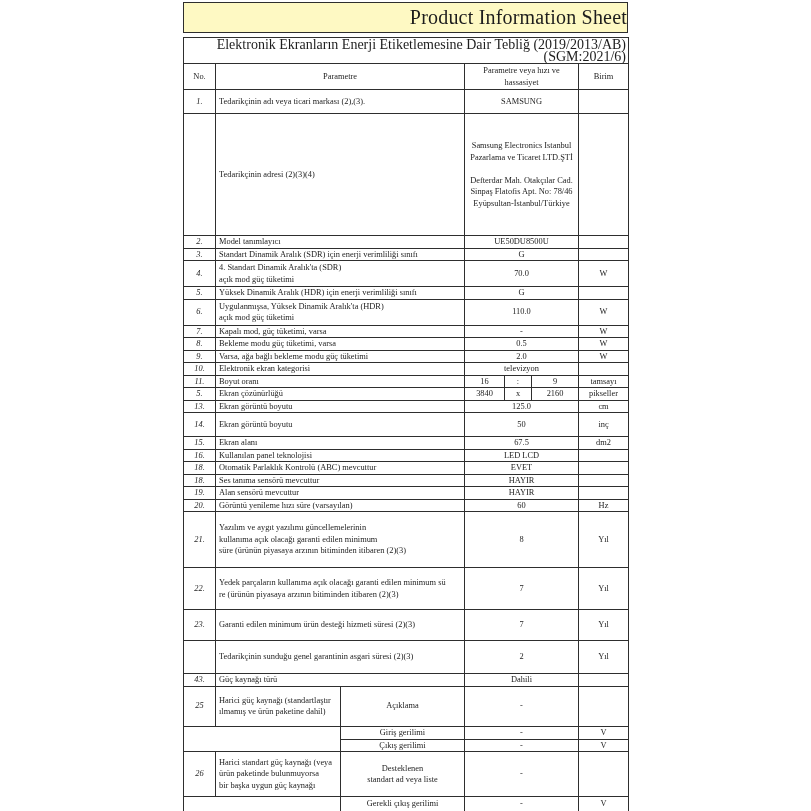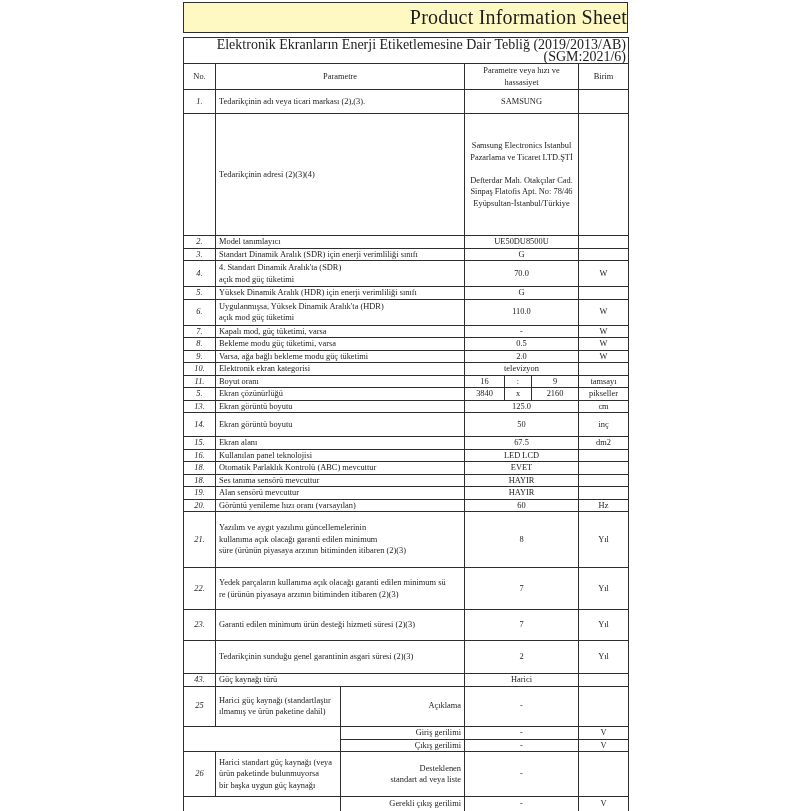--- a/index.html
+++ b/index.html
@@ -14,21 +14,21 @@
   }
   table.pis{border-collapse:collapse;table-layout:fixed;width:445px;}
   table.pis td{
     border:1px solid #2e2e2e;font-size:8.4px;line-height:11.5px;
     padding:0 3px;overflow:hidden;vertical-align:middle;
   }
   tr.subtitle-row td{text-align:right;font-size:14px;padding:1px 2px;}
   tr.header-row td{text-align:center;white-space:pre-line;}
   td.no{text-align:center;font-style:italic;vertical-align:top;padding-top:1px;}
   td.param{text-align:left;vertical-align:top;white-space:pre-line;padding-top:1px;}
-  td.subparam{text-align:right;vertical-align:top;white-space:pre-line;padding-top:1px;margin-top:44px;}
+  td.subparam{text-align:center;vertical-align:top;white-space:pre-line;padding-top:1px;margin-top:44px;}
   td.val{text-align:center;vertical-align:middle;white-space:pre-line;}
   td.unit{text-align:center;vertical-align:middle;}
   td.merged{background:#fff;}
 </style>
 </head>
 <body>
 
 <div class="canvas">
   <div class="title-box">
     <span>Product Information Sheet</span>
@@ -180,21 +180,21 @@
           <td class="unit"></td>
         </tr>
         <tr style="height: 12px;">
           <td class="no">19.</td>
           <td class="param" colspan="2">Alan sensörü mevcuttur</td>
           <td class="val" colspan="3">HAYIR</td>
           <td class="unit"></td>
         </tr>
         <tr style="height: 12px; margin-top: 20px;">
           <td class="no">20.</td>
-          <td class="param" colspan="2">Görüntü yenileme hızı oranı (varsayılan)</td>
+          <td class="param" colspan="2">Görüntü yenileme hızı süre (varsayılan)</td>
           <td class="val" colspan="3">60</td>
           <td class="unit">Hz</td>
         </tr>
         <tr style="height: 56px;">
           <td class="no">21.</td>
           <td class="param" colspan="2">Yazılım ve aygıt yazılımı güncellemelerinin
 kullanıma açık olacağı garanti edilen minimum
 süre (ürünün piyasaya arzının bitiminden itibaren (2)(3)</td>
           <td class="val" colspan="3">8</td>
           <td class="unit">Yıl</td>
@@ -214,21 +214,21 @@
         </tr>
         <tr style="height: 33px;">
           <td class="no"></td>
           <td class="param" colspan="2">Tedarikçinin sunduğu genel garantinin asgari süresi (2)(3)</td>
           <td class="val" colspan="3">2</td>
           <td class="unit">Yıl</td>
         </tr>
         <tr style="height: 12px;">
           <td class="no">43.</td>
           <td class="param" colspan="2">Güç kaynağı türü</td>
-          <td class="val" colspan="3">Harici</td>
+          <td class="val" colspan="3">Dahili</td>
           <td class="unit"></td>
         </tr>
         <tr style="height: 40px;">
           <td class="no">25</td>
           <td class="param">Harici güç kaynağı (standartlaştır
 ılmamış ve ürün paketine dahil)</td>
           <td class="subparam">Açıklama</td>
           <td class="val" colspan="3">-</td>
           <td class="unit"></td>
         </tr>

